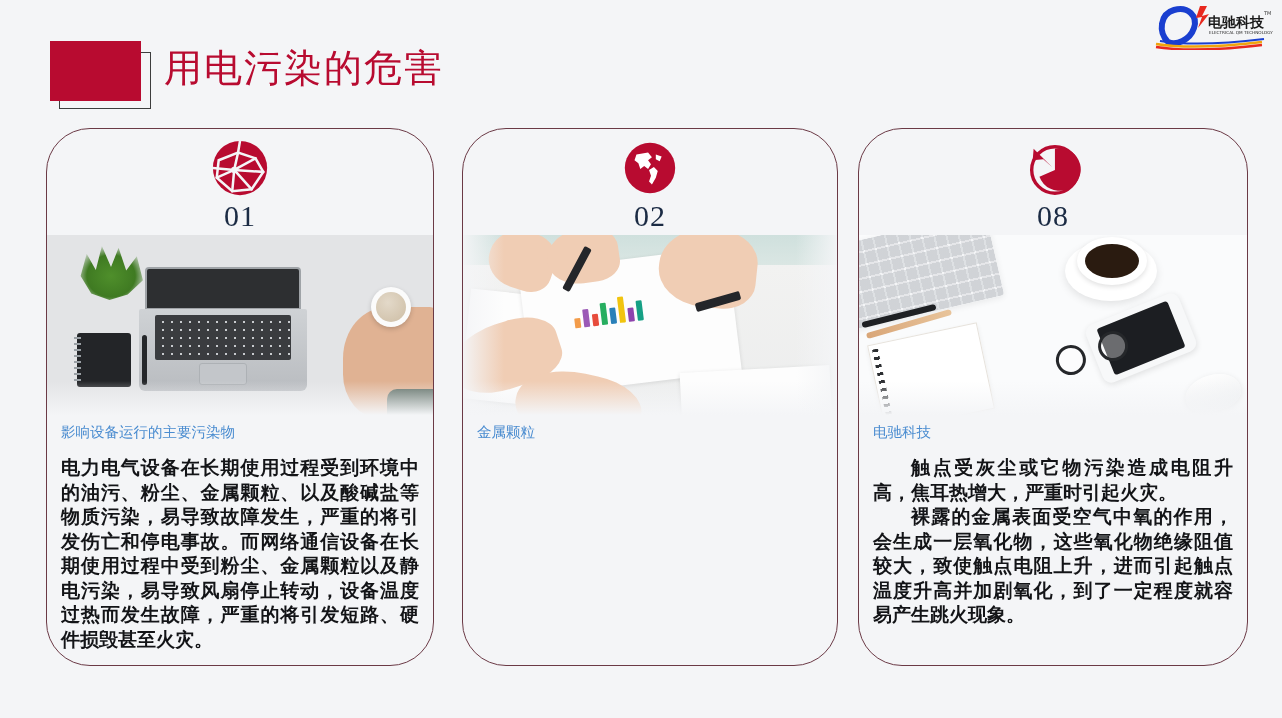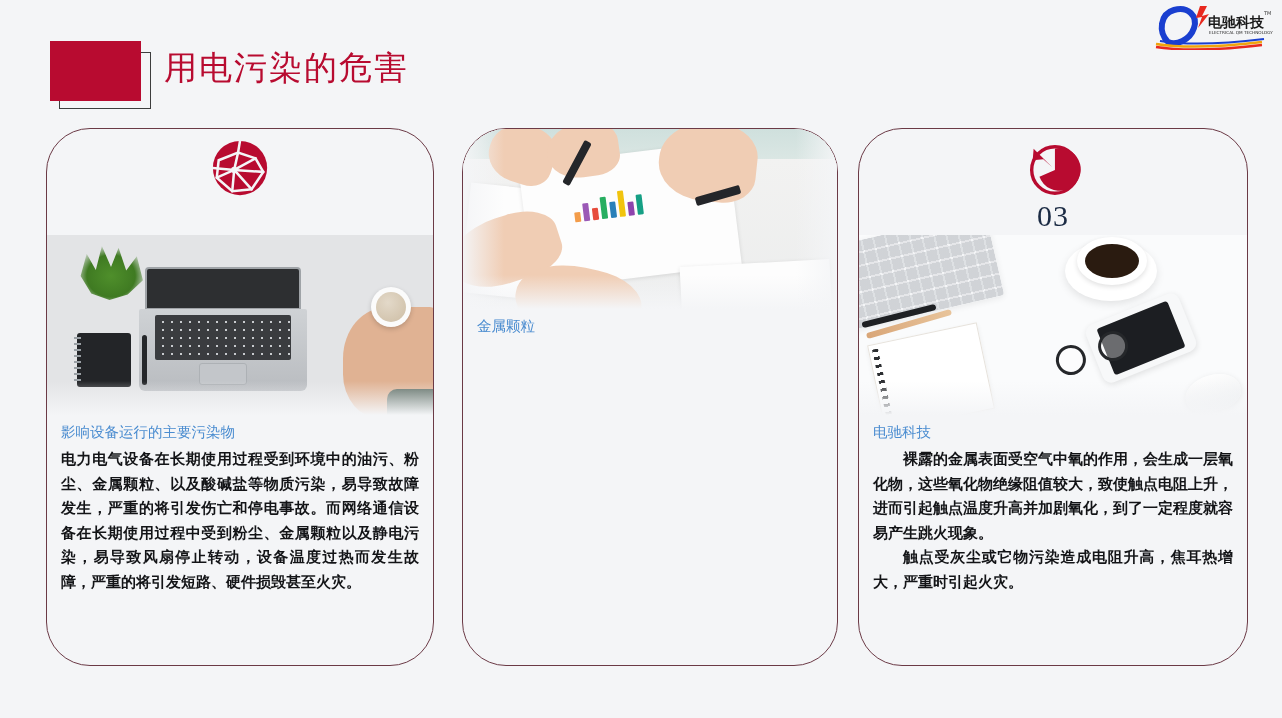--- a/index.html
+++ b/index.html
@@ -48,21 +48,21 @@
     left: 4px;
     top: 11px;
     width: 91px;
     height: 60px;
     background: #b80b30;
   }
   .hdr-title {
     position: absolute;
     left: 118px;
     top: 7px;
-    font-size: 33px;
+    font-size: 38px;
     line-height: 62px;
     color: #b80b30;
     letter-spacing: 2px;
     font-family: "DejaVu Sans", "Liberation Sans", sans-serif;
     white-space: nowrap;
   }
 
   
   .cards {
     position: absolute;
@@ -289,26 +289,26 @@
   }
 
   
   .card-body {
     padding: 6px 14px 0 14px;
   }
   .card-sub {
     color: #4a8cd0;
     font-size: 14.5px;
     line-height: 22px;
-    margin-bottom: 4px;
+    margin-bottom: 12px;
     font-family: "DejaVu Sans", "Liberation Sans", sans-serif;
   }
   .card-text {
     color: #131417;
-    font-size: 15px;
+    font-size: 19px;
     line-height: 24.5px;
     font-weight: bold;
     text-align: justify;
     font-family: "DejaVu Sans", "Liberation Sans", sans-serif;
   }
   .card-text p + p { margin-top: 0; }
   .indent { text-indent: 2em; }
 </style>
 </head>
 <body>
@@ -345,20 +345,21 @@
           <path d="M10 24 L30 16 L48 22 L56 36 L44 54 L24 56 L8 42 Z"></path>
           <path d="M30 16 L26 34 L44 54"></path>
           <path d="M8 42 L26 34 L56 36"></path>
           <path d="M48 22 L26 34"></path>
           <path d="M24 56 L26 34"></path>
           <path d="M4 32 L26 34"></path>
           <path d="M32 4 L30 16"></path>
         </g>
         <circle cx="26" cy="34" r="3.2" fill="#f4f5f7"></circle>
       </svg>
+      <div class="card-num">01</div>
     </div>
 
     <div class="photo p1">
       <div class="photo-inner">
         <div class="plant"></div>
         <div class="laptop-lid"></div>
         <div class="laptop-base"></div>
         <div class="kbd"></div>
         <div class="trackpad"></div>
         <div class="notebook"></div>
@@ -371,20 +372,29 @@
 
     <div class="card-body">
       <div class="card-sub">影响设备运行的主要污染物</div>
       <div class="card-text">
         <p>电力电气设备在长期使用过程受到环境中的油污、粉尘、金属颗粒、以及酸碱盐等物质污染，易导致故障发生，严重的将引发伤亡和停电事故。而网络通信设备在长期使用过程中受到粉尘、金属颗粒以及静电污染，易导致风扇停止转动，设备温度过热而发生故障，严重的将引发短路、硬件损毁甚至火灾。</p>
       </div>
     </div>
   </div>
 
   <div class="card c2">
+    <div class="card-head">
+      <svg class="icon-badge" viewBox="0 0 64 64">
+        <circle cx="32" cy="32" r="26" fill="#b80b30"></circle>
+        <path d="M18 18 L30 16 L34 21 L30 24 L33 28 L30 33 L26 30 L22 33 L20 27 L16 24 Z" fill="#fff"></path>
+        <path d="M31 34 L36 31 L40 35 L38 42 L34 49 L31 46 L33 40 Z" fill="#fff"></path>
+        <path d="M38 18 L44 20 L42 25 L38 23 Z" fill="#fff"></path>
+      </svg>
+      <div class="card-num">02</div>
+    </div>
 
     <div class="photo p2 fade-sides">
       <div class="photo-inner">
         <div class="wall"></div>
         <div class="table"></div>
         <div class="paper b"></div>
         <div class="paper a"></div>
         <div class="bars">
           <i style="height:10px;background:#f39c4a"></i>
           <i style="height:18px;background:#9b59b6"></i>
@@ -411,21 +421,21 @@
     </div>
   </div>
 
   <div class="card c3">
     <div class="card-head">
       <svg class="icon-badge" viewBox="0 0 64 64">
         <circle cx="34" cy="34" r="24" fill="none" stroke="#b80b30" stroke-width="3.5"></circle>
         <path d="M34 34 L34 12 A22 22 0 1 1 18 41 Z" fill="#b80b30"></path>
         <path d="M31 31 L12 12 L11 24 L22 23 Z" fill="#b80b30"></path>
       </svg>
-      <div class="card-num">03</div>
+      <div class="card-num">08</div>
     </div>
 
     <div class="photo p3">
       <div class="photo-inner">
         <div class="keyboard"></div>
         <div class="pen3"></div>
         <div class="pencil3"></div>
         <div class="pad3"></div>
         <div class="saucer"></div>
         <div class="cup3"></div>
@@ -434,19 +444,19 @@
             <i></i>
             <i></i>
           </div>
         <div class="mouse"></div>
       </div>
     </div>
 
     <div class="card-body">
       <div class="card-sub">电驰科技</div>
       <div class="card-text">
+        <p class="indent">触点受灰尘或它物污染造成电阻升高，焦耳热增大，严重时引起火灾。</p>
         <p class="indent">裸露的金属表面受空气中氧的作用，会生成一层氧化物，这些氧化物绝缘阻值较大，致使触点电阻上升，进而引起触点温度升高并加剧氧化，到了一定程度就容易产生跳火现象。</p>
-        <p class="indent">触点受灰尘或它物污染造成电阻升高，焦耳热增大，严重时引起火灾。</p>
       </div>
     </div>
   </div>
 
 </div>
 
 </body></html>

